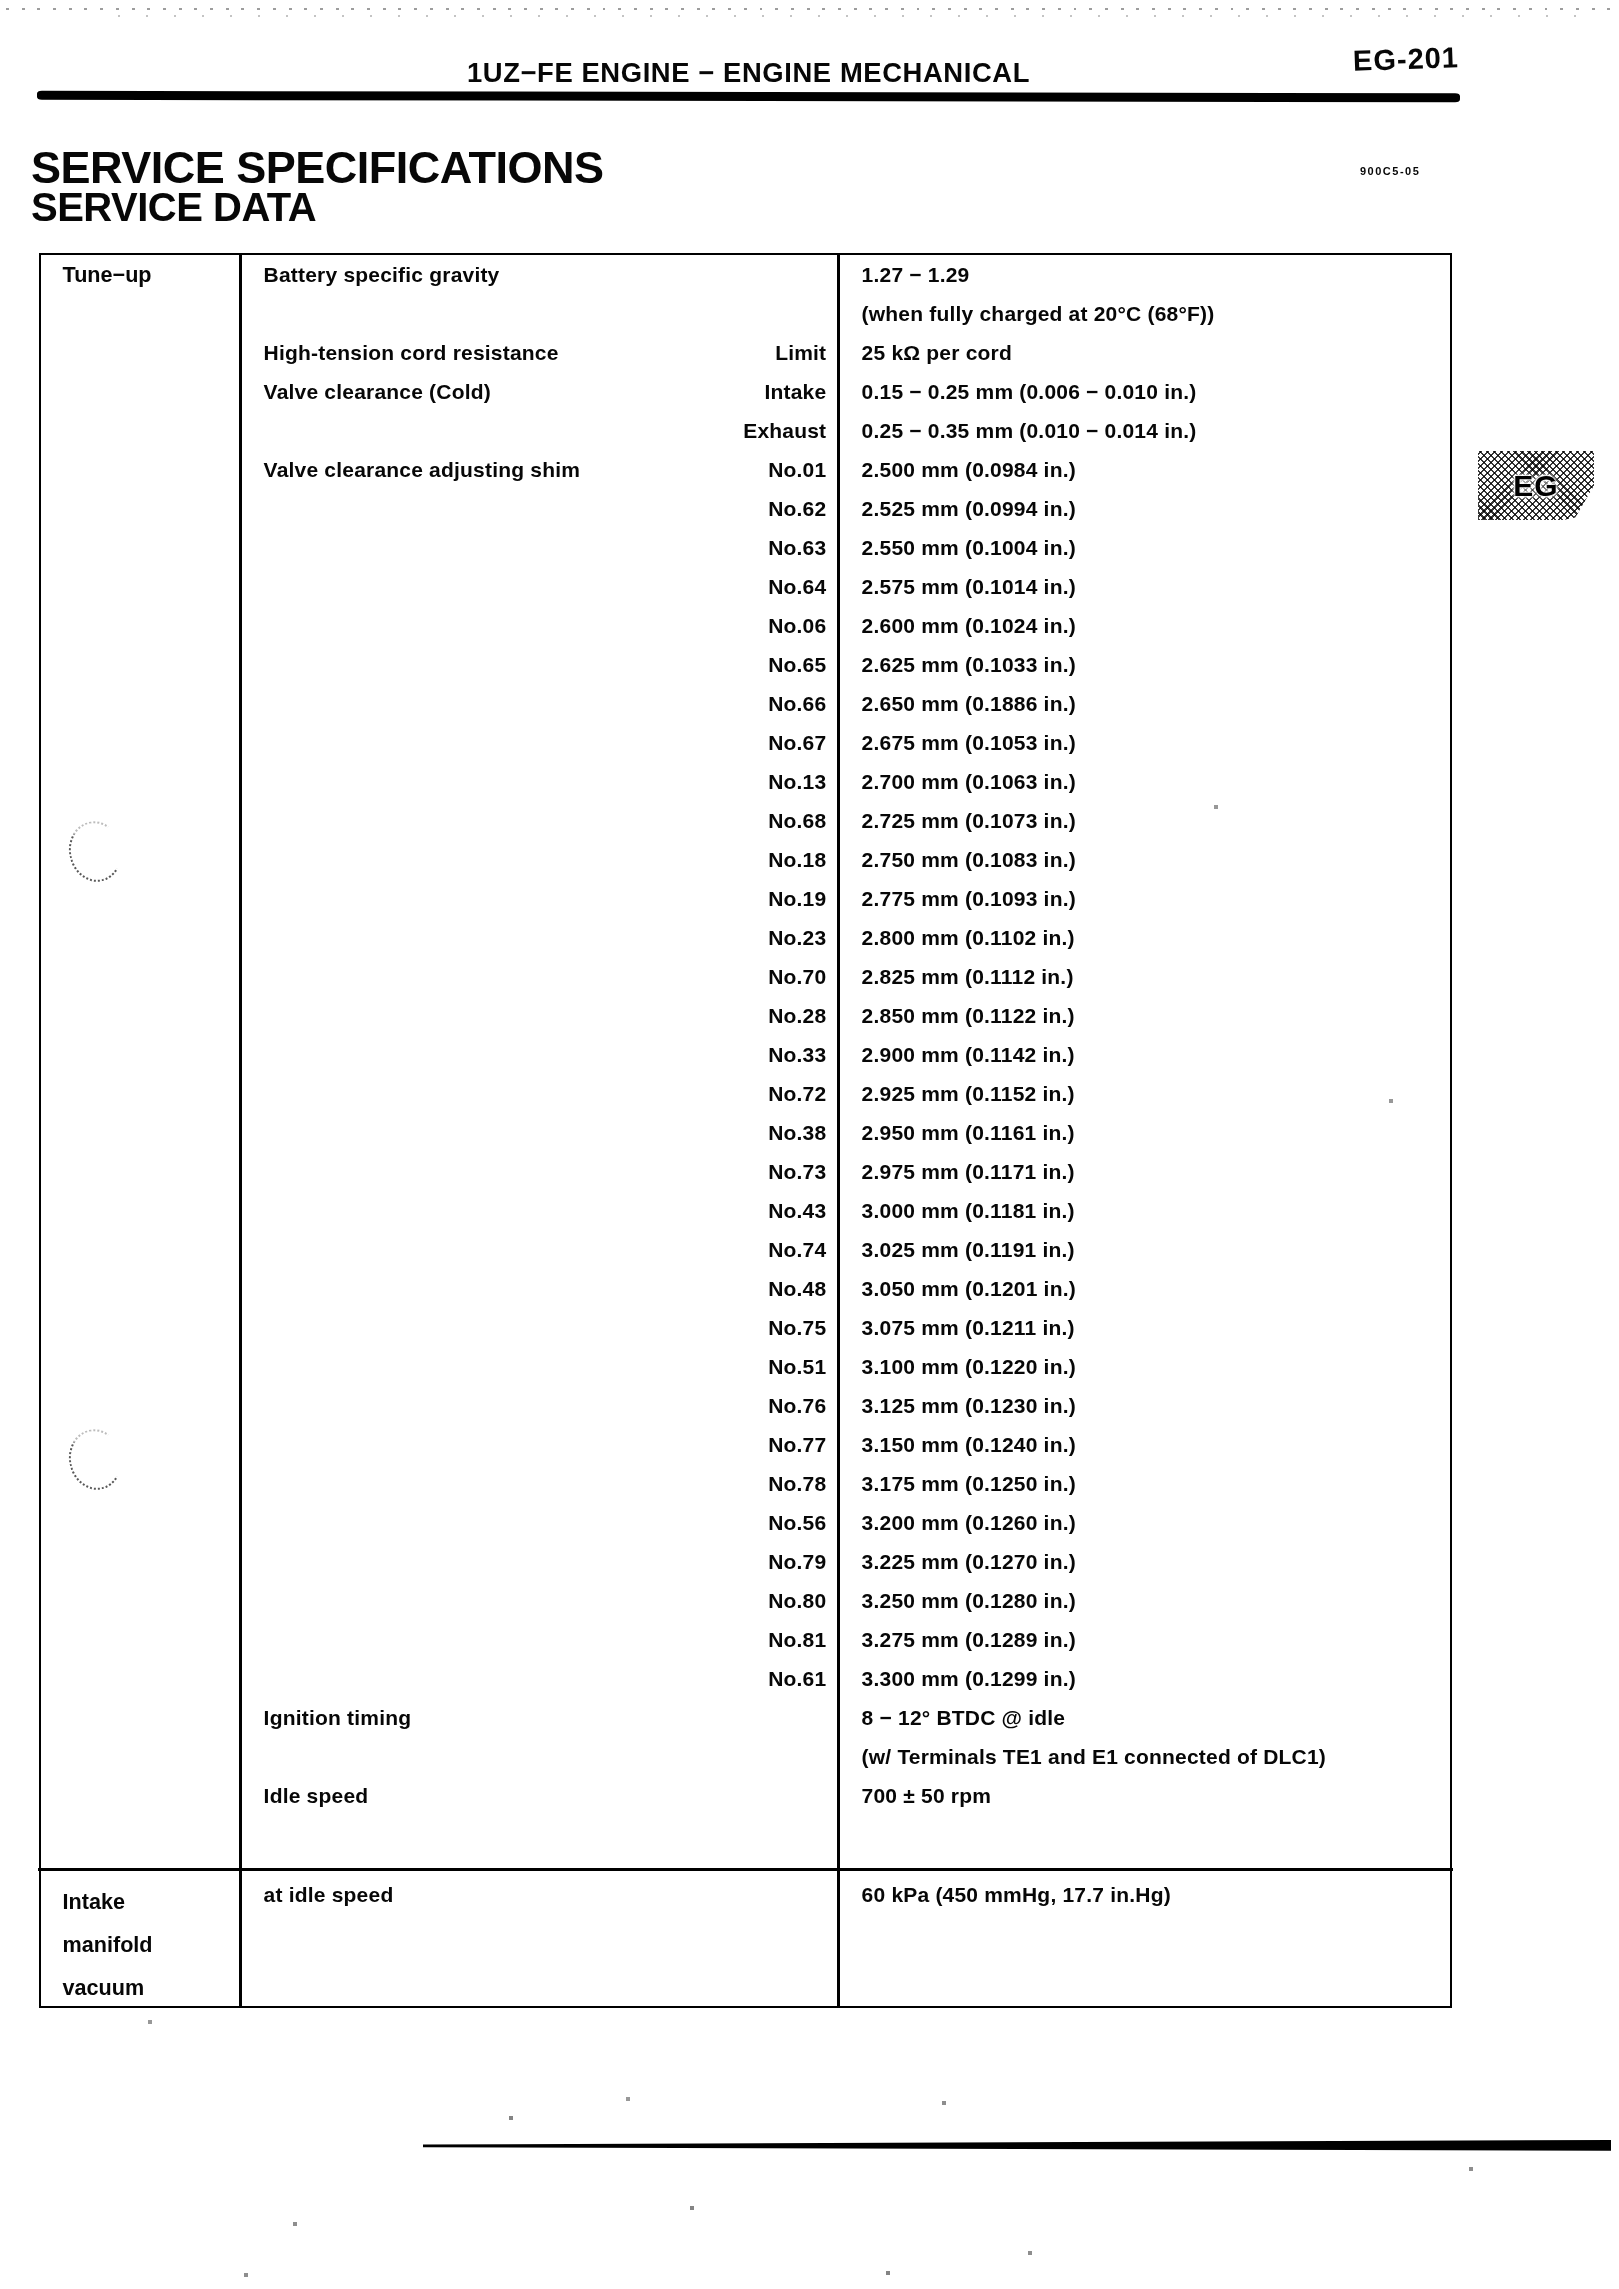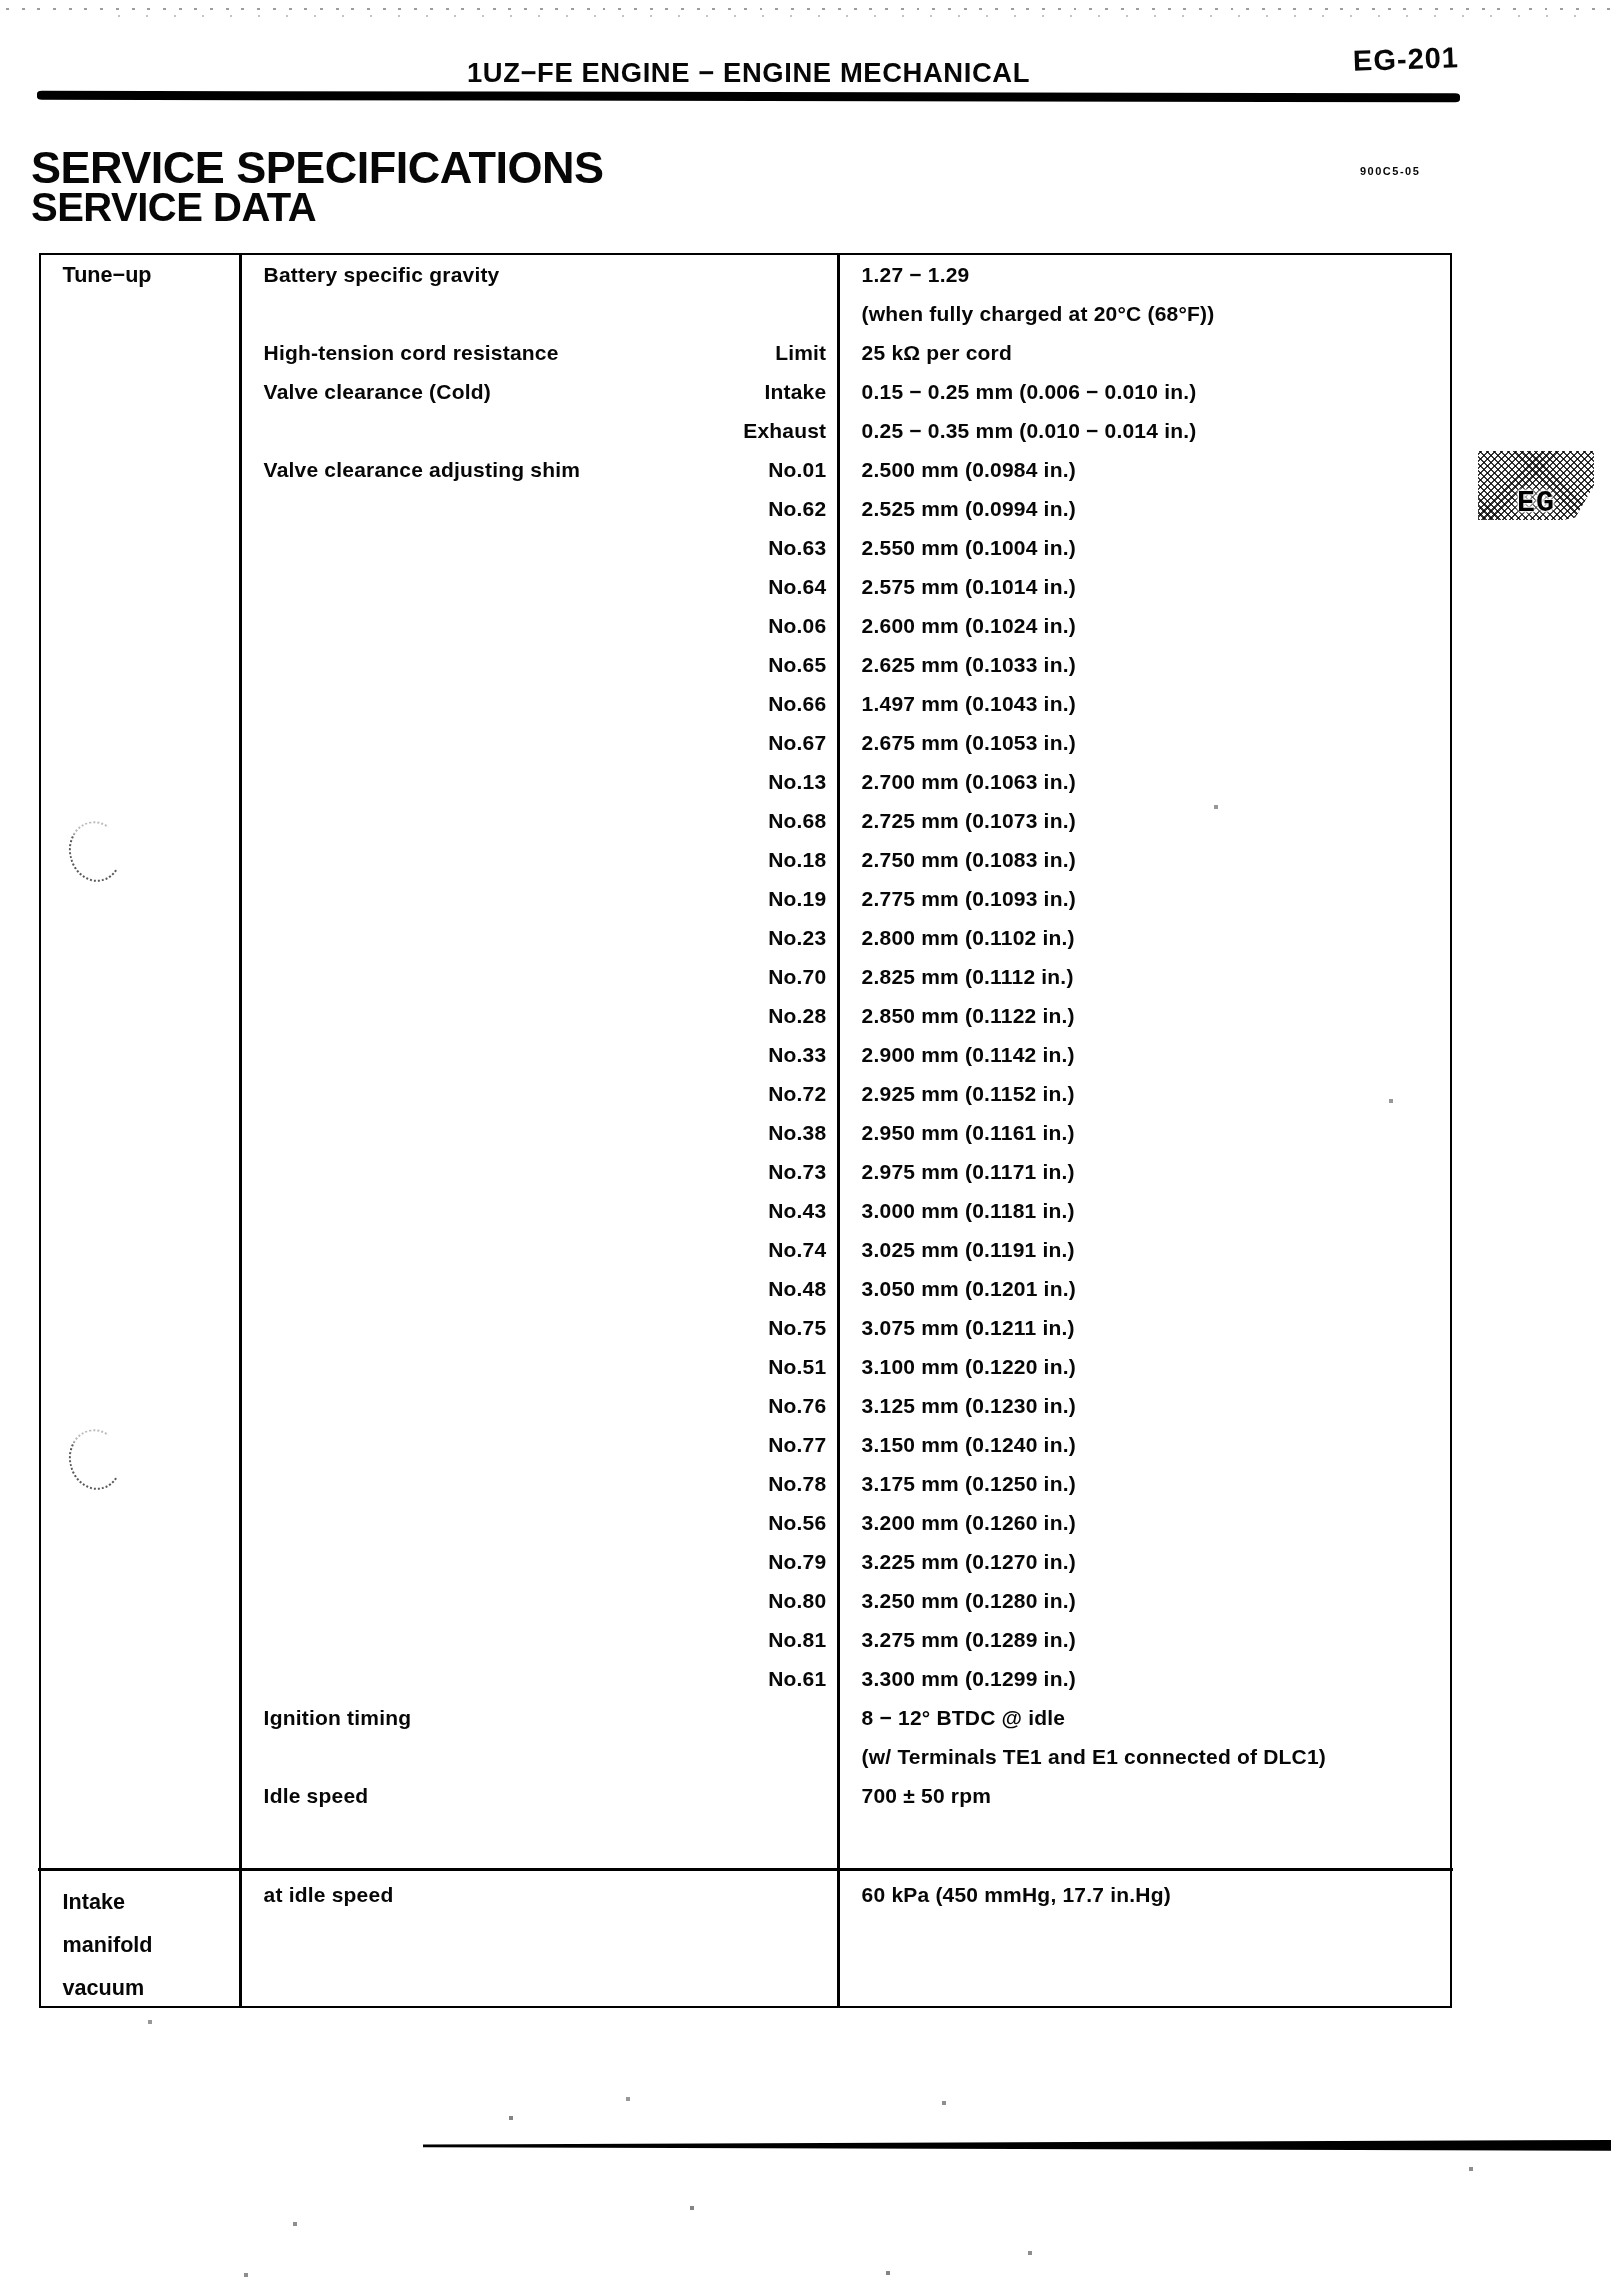--- a/index.html
+++ b/index.html
@@ -65,21 +65,21 @@
   .title-main { position:absolute; top:118px; left:31px; font-size:45px; letter-spacing:-0.5px;margin-top:24px; }
   .title-sub  { position:absolute; top:185px; left:31px; font-size:40px; letter-spacing:-0.5px; }
   .doc-code   { position:absolute; top:165px; left:1360px; font-size:11px; letter-spacing:1.5px; }
   
   .eg-tab {
     position:absolute; top:451px; left:1478px; width:116px; height:69px;
     background:
       repeating-linear-gradient(45deg,  rgba(0,0,0,.78) 0 1.6px, transparent 1.6px 4.9px),
       repeating-linear-gradient(-45deg, rgba(0,0,0,.78) 0 1.6px, transparent 1.6px 4.9px);
     clip-path:polygon(0 0, 100% 0, 100% 50%, 84% 96%, 74% 100%, 0 100%);
-    display:flex; align-items:flex-end; justify-content:center;font-family:Liberation Mono, monospace;
+    display:flex; align-items:center; justify-content:center;
   }
   .eg-tab span {
     font-size:30px; letter-spacing:1px; color:#000;
     text-shadow:0 0 2.9px #fff, 0 0 5.9px #fff, 1px 1px 2px #fff, -1px -1px 2px #fff;
   }
   
   .spec-table {
     position:absolute; left:39px; top:253px; width:1413px; height:1755px;
     border:2.9px solid #000; box-sizing:border-box;
   }
@@ -210,21 +210,21 @@
               <span></span>
               <span>No.65</span>
             </div>
             <div class="c3">2.625 mm (0.1033 in.)</div>
           </div>
           <div class="row">
             <div class="c2">
               <span></span>
               <span>No.66</span>
             </div>
-            <div class="c3">1.497 mm (0.1043 in.)</div>
+            <div class="c3">2.650 mm (0.1886 in.)</div>
           </div>
           <div class="row">
             <div class="c2">
               <span></span>
               <span>No.67</span>
             </div>
             <div class="c3">2.675 mm (0.1053 in.)</div>
           </div>
           <div class="row">
             <div class="c2">

